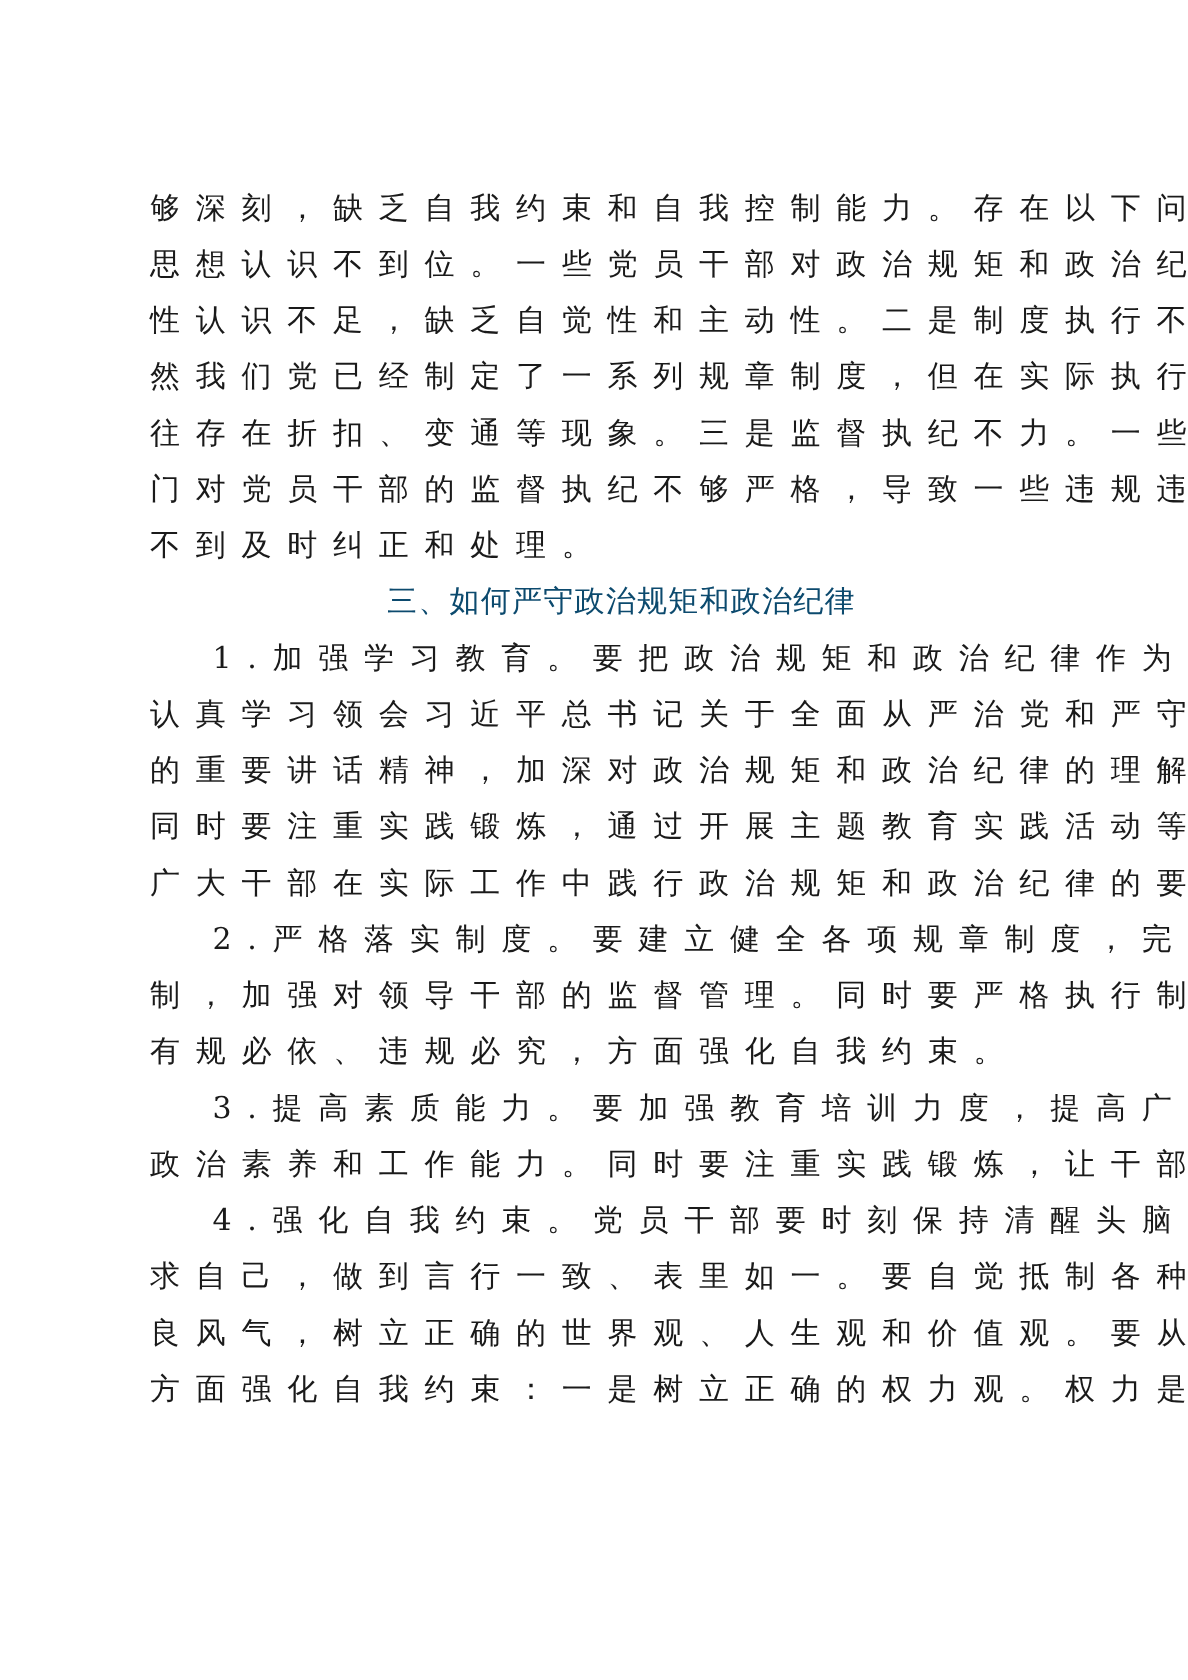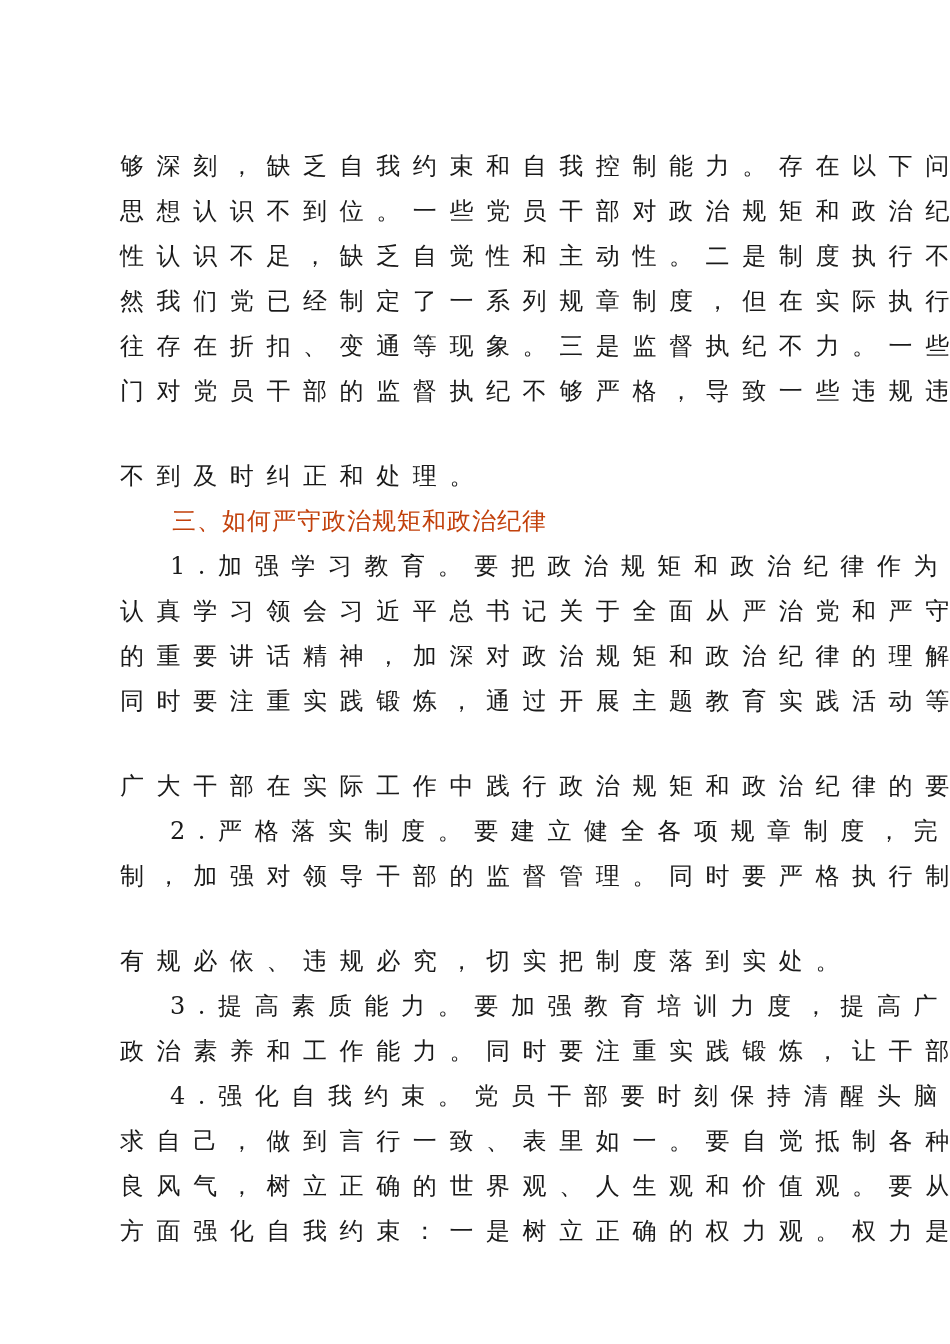--- a/index.html
+++ b/index.html
@@ -26,35 +26,35 @@
       line-height: 45px;
       font-size: 24px;
       white-space: nowrap;
       letter-spacing: 12.6px;
       text-align: justify;
       text-align-last: justify;
       overflow: visible;
     }
     .line.last {
       text-align-last: left;
-      margin-top: 40px;
     }
     .line.indent {
       padding-left: 50px;
     }
     .heading {
       height: 45px;
       line-height: 45px;
       font-size: 24px;
       font-family: "DejaVu Sans", "Liberation Sans", sans-serif;
       font-weight: normal;
       padding-left: 52px;
       letter-spacing: 1px;
-      color: #c2410c;
+      color: #0c4a6e;
       white-space: nowrap;
+      text-align: center;
     }
     .para {
       margin: 0;
     }
   </style>
 </head>
 <body>
 
 <div class="page">
 
@@ -74,21 +74,21 @@
     <div class="line indent">1.加强学习教育。要把政治规矩和政治纪律作为必修课，</div>
     <div class="line">认真学习领会习近平总书记关于全面从严治党和严守政治规矩</div>
     <div class="line">的重要讲话精神，加深对政治规矩和政治纪律的理解和认识。</div>
     <div class="line">同时要注重实践锻炼，通过开展主题教育实践活动等方式，让</div>
     <div class="line last">广大干部在实际工作中践行政治规矩和政治纪律的要求。</div>
   </div>
 
   <div class="para">
     <div class="line indent">2.严格落实制度。要建立健全各项规章制度，完善监督机</div>
     <div class="line">制，加强对领导干部的监督管理。同时要严格执行制度，做到</div>
-    <div class="line last">有规必依、违规必究，切实把制度落到实处。</div>
+    <div class="line last">有规必依、违规必究，方面强化自我约束。</div>
   </div>
 
   <div class="para">
     <div class="line indent">3.提高素质能力。要加强教育培训力度，提高广大干部的</div>
     <div class="line">政治素养和工作能力。同时要注重实践锻炼，让干部在实践中</div>
   </div>
 
   <div class="para">
     <div class="line indent">4.强化自我约束。党员干部要时刻保持清醒头脑，严格要</div>
     <div class="line">求自己，做到言行一致、表里如一。要自觉抵制各种诱惑和不</div>

